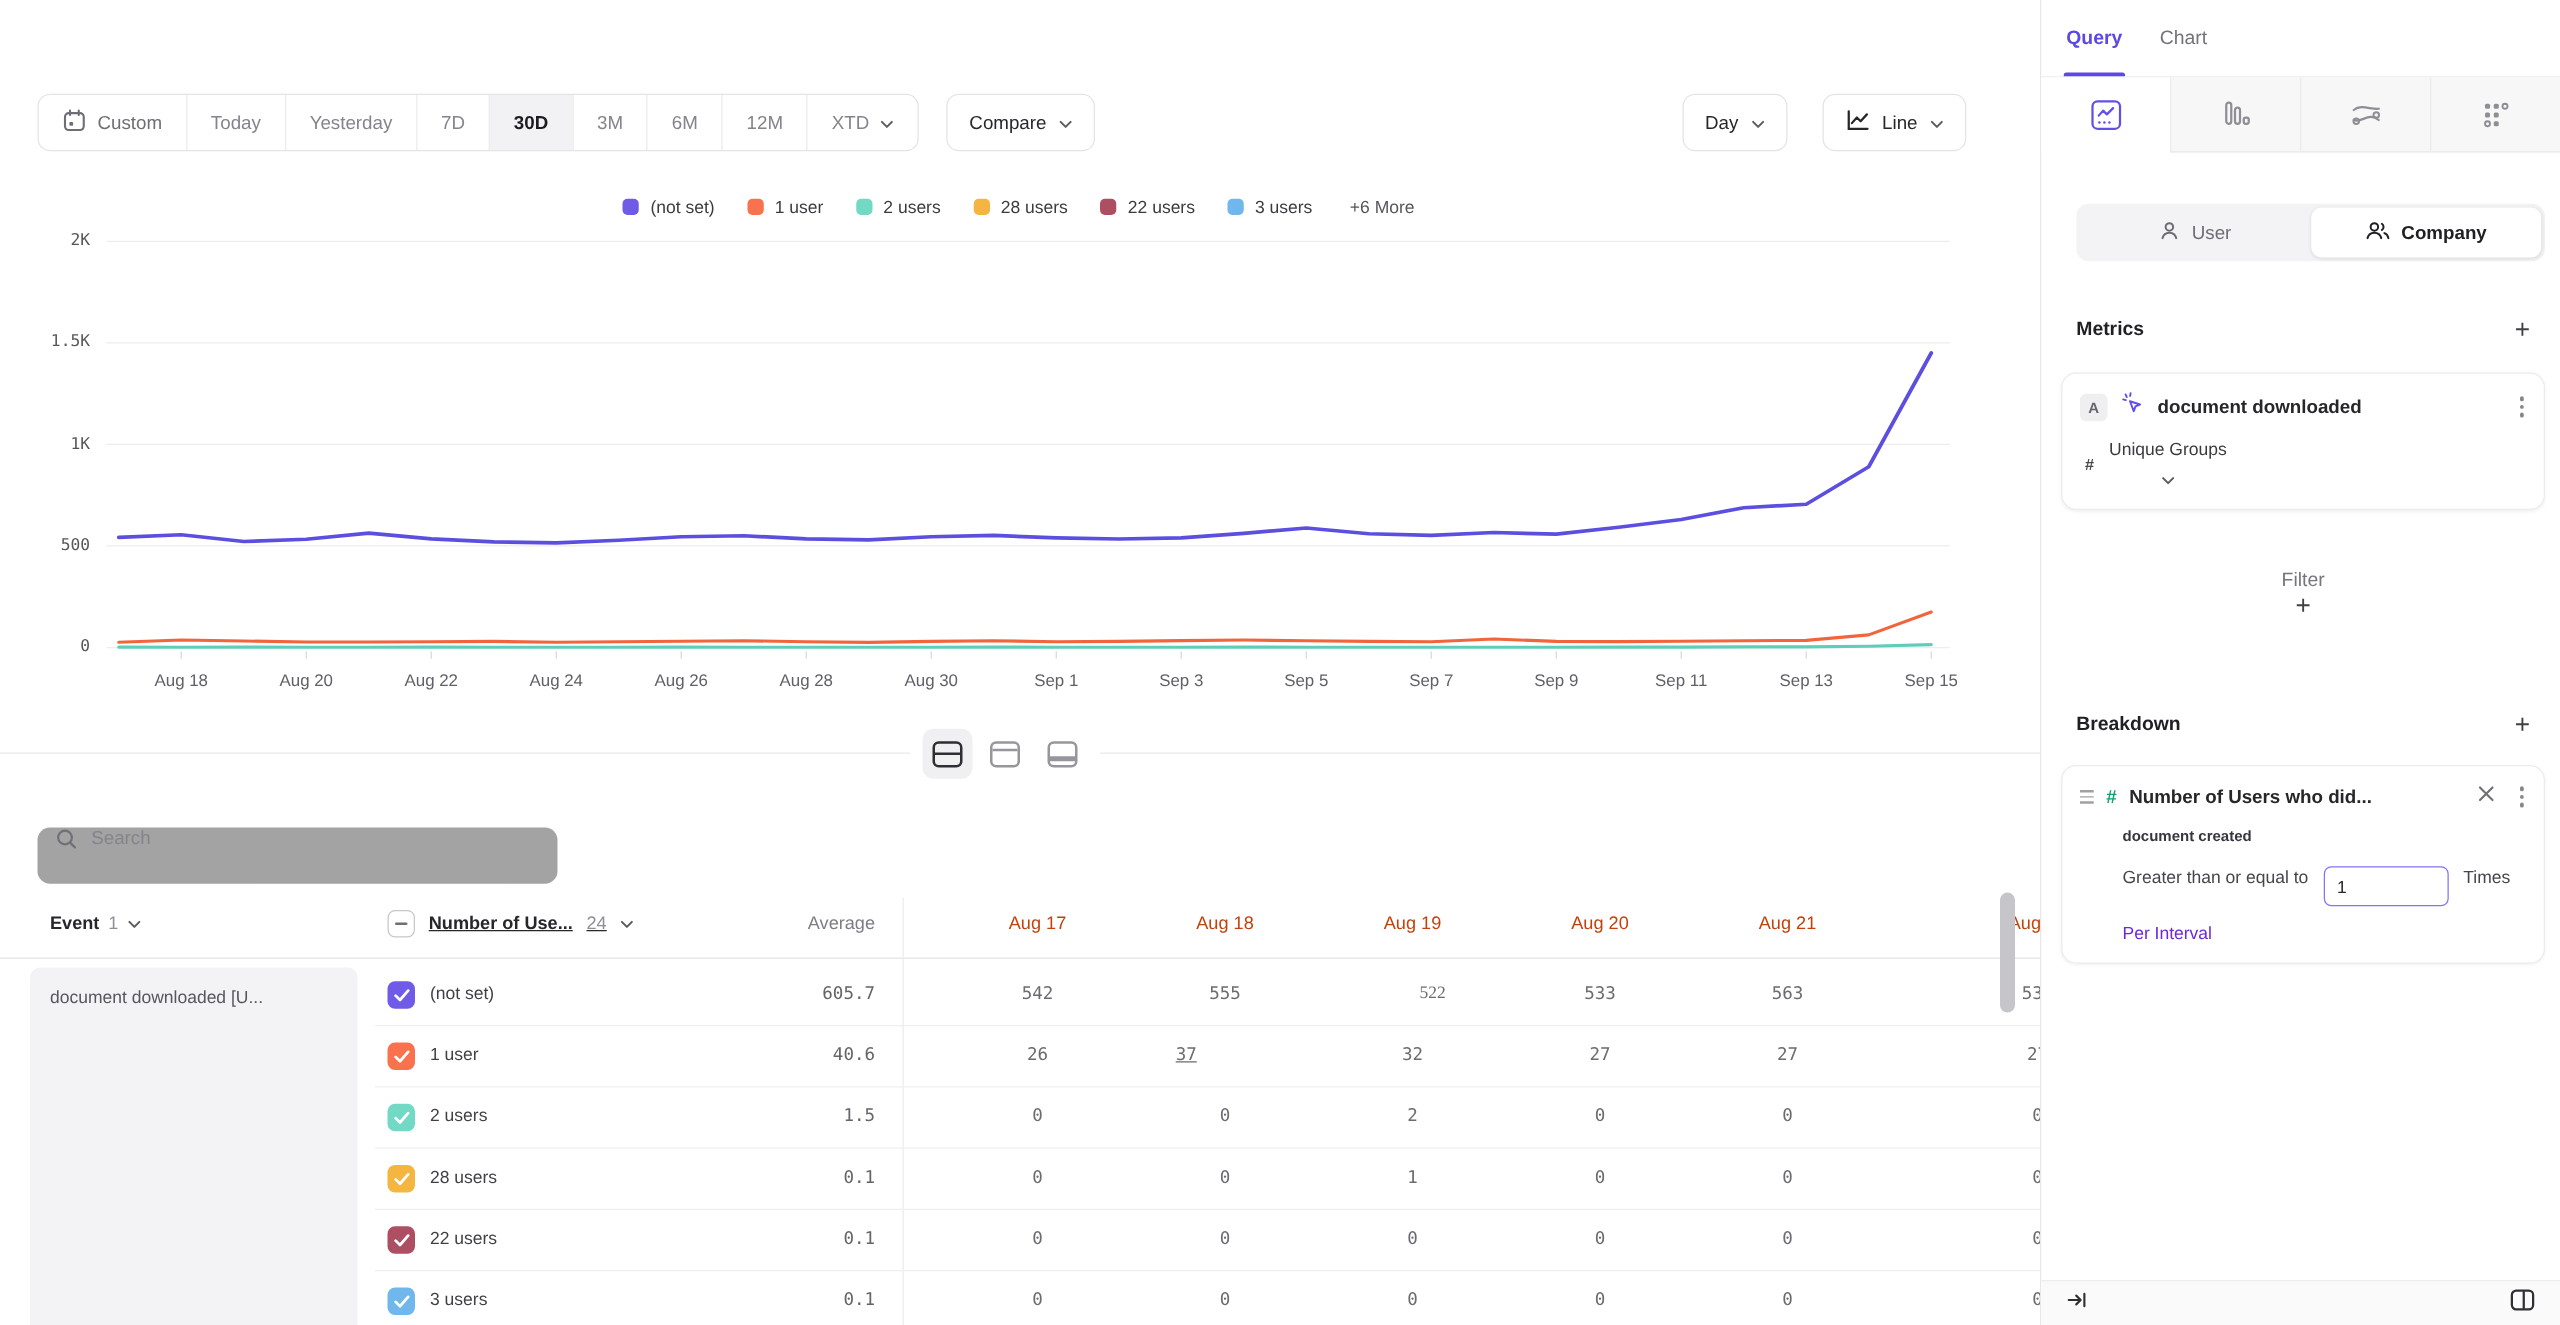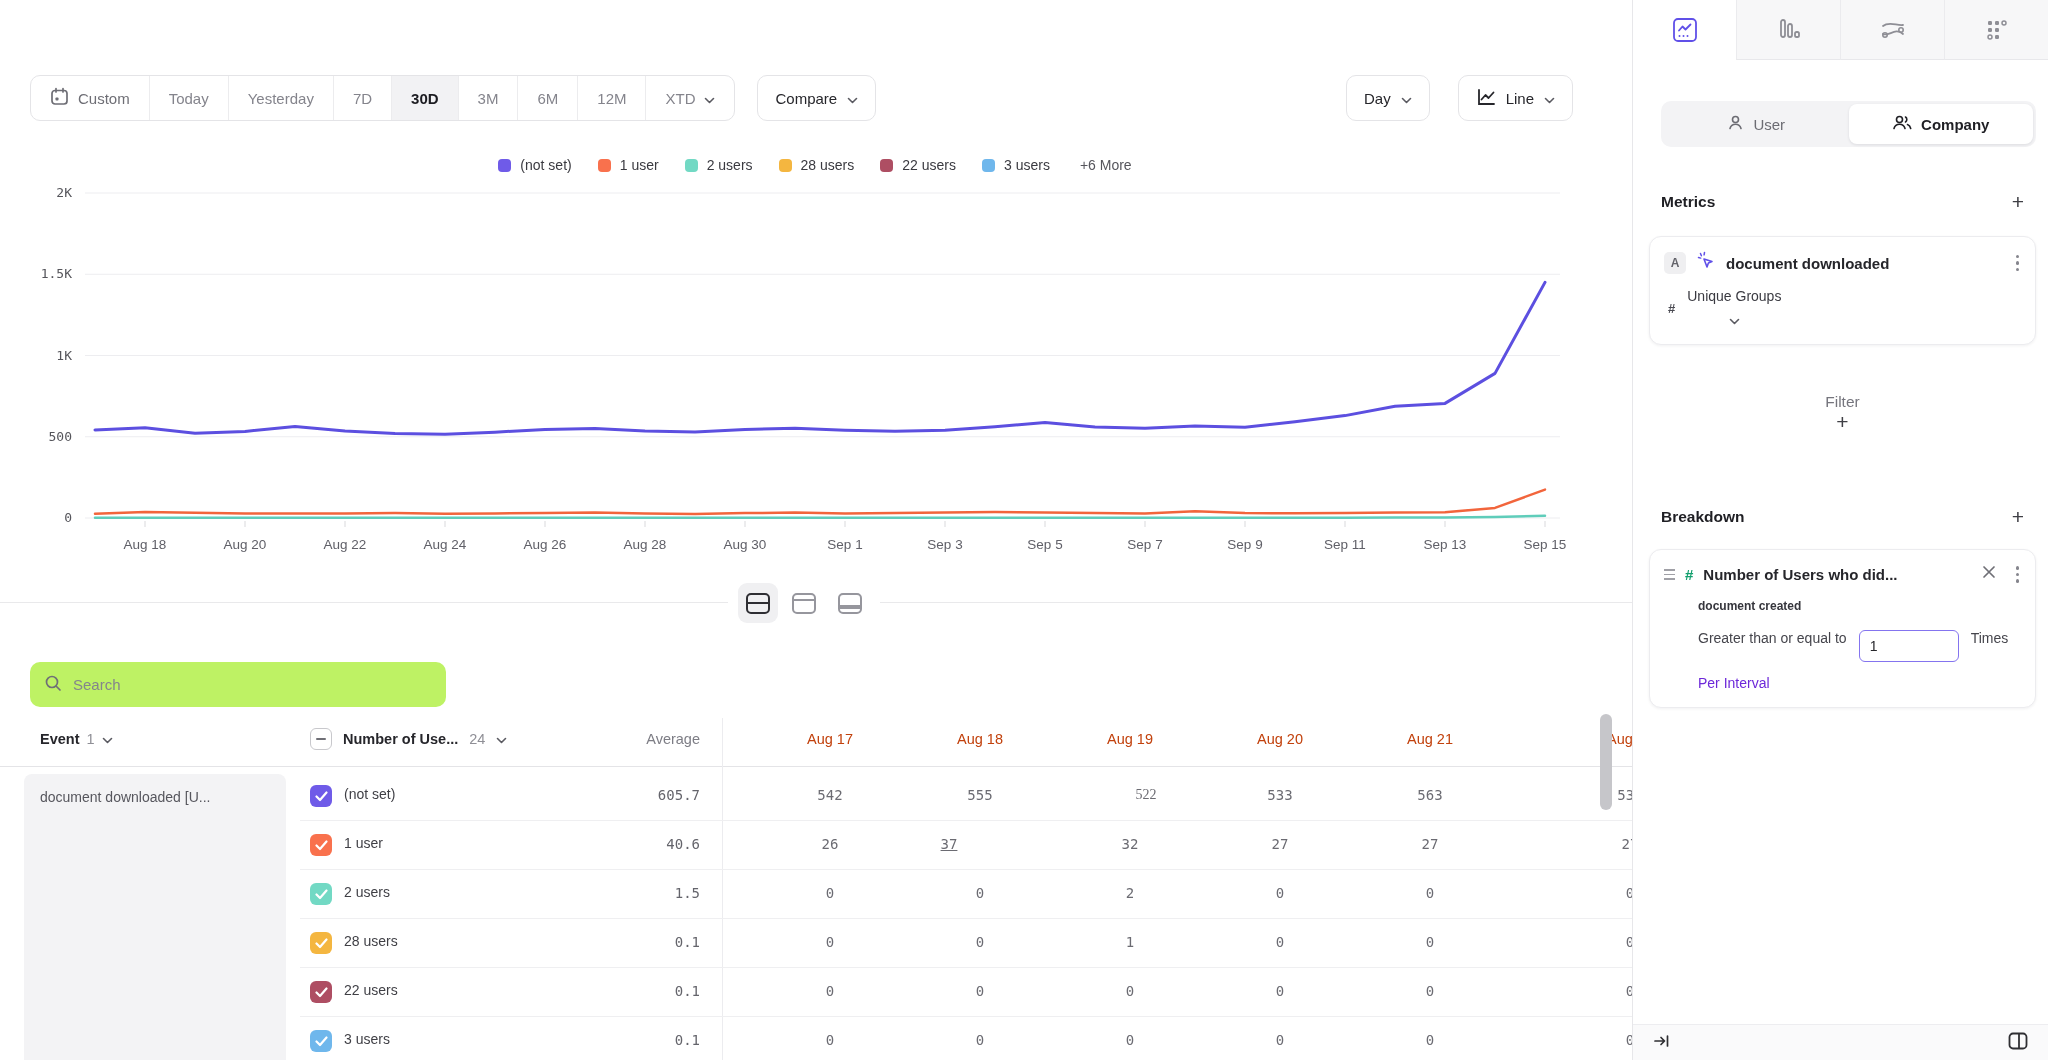--- a/index.html
+++ b/index.html
@@ -32,28 +32,28 @@
 
   .section-divider { position:absolute; left:0; top:602px; width:1632px; height:1px; background:#e9e9eb; }
   .layout-toggles { position:absolute; left:728px; top:581px; height:44px; background:#fff; display:flex; align-items:center; gap:6px; padding:0 10px; }
   .ltoggle { width:40px; height:40px; border-radius:9px; display:flex; align-items:center; justify-content:center; }
   .ltoggle.active { background:#f0f0f2; }
   .lt-glyph { width:24px; height:21px; border:2px solid #96969d; border-radius:5px; position:relative; }
   .ltoggle.active .lt-glyph { border-color:#2e2e33; }
   .lt-line { position:absolute; left:0; right:0; background:#96969d; }
   .ltoggle.active .lt-line { background:#2e2e33; }
 
-  .search-box { position:absolute; left:30px; top:662px; width:416px; height:45px; background:#bef264; border-radius:10px; display:flex; align-items:center; gap:11px; padding:0 14px; }
+  .search-box { position:absolute; left:30px; top:662px; width:416px; height:45px; background:#a3a3a3; border-radius:10px; display:flex; align-items:flex-start; gap:11px; padding:0 14px; }
   .search-box input { border:none; outline:none; background:transparent; font-size:15px; color:#3a3a40; width:100%; font-family:"Liberation Sans",sans-serif; }
   .search-box input::placeholder { color:#84848c; }
 
   .table-header { position:absolute; left:0; top:718px; width:1632px; height:49px; border-bottom:1px solid #e4e4e7; font-size:14.5px; }
   .hdr-event { position:absolute; left:40px; top:13px; display:flex; align-items:center; gap:7px; font-weight:600; color:#26262b; }
   .hdr-count { color:#8f8f96; font-weight:400; }
-  .hdr-group { position:absolute; left:310px; top:10px; display:flex; align-items:center; gap:11px; font-weight:600; color:#26262b; }
+  .hdr-group { position:absolute; left:310px; top:10px; display:flex; align-items:center; gap:11px; font-weight:600; color:#26262b;text-decoration:underline; }
   .hdr-average { position:absolute; left:550px; top:13px; width:150px; text-align:right; color:#7d7d85; font-weight:400; }
   .hdr-date { position:absolute; top:13px; text-align:center; color:#c2410c; }
   .col-sep { position:absolute; left:722px; top:718px; width:1px; height:342px; background:#ececef; }
 
   .cb { width:22px; height:22px; border-radius:6px; display:flex; align-items:center; justify-content:center; flex:none; }
   .cb.indet { background:#fff; border:1.5px solid #c8c8cc; }
   .indet-bar { width:10px; height:2px; background:#6f6f76; border-radius:1px; }
 
   .event-cell { position:absolute; left:24px; top:774px; width:262px; height:300px; background:#f3f3f5; border-radius:8px; padding:15px 16px; font-size:14px; color:#56565d; white-space:nowrap; overflow:hidden; }
 
@@ -396,20 +396,29 @@
         <span class="row-val mono" style="left: 905px; width: 150px;">0</span>
         <span class="row-val mono" style="left: 1055px; width: 150px;">0</span>
         <span class="row-val mono" style="left: 1205px; width: 250px;">0</span>
       </div>
     </div>
 
   <div class="v-scrollbar"></div>
 </div>
 
 <div class="panel">
+  <div class="panel-tabs">
+    <div class="ptab active">
+      <span>Query</span>
+      <span class="underline"></span>
+    </div>
+    <div class="ptab">
+      <span>Chart</span>
+    </div>
+  </div>
 
   <div class="icon-tabs">
     <div class="itab active">
       <svg width="26" height="26" viewBox="0 0 26 26" fill="none">
           <rect x="2" y="2" width="22" height="22" rx="4" stroke="#6050e8" stroke-width="1.8"></rect>
           <path d="M7 13.5l3.5-4 3 3 5-5" stroke="#6050e8" stroke-width="1.8" fill="none" stroke-linecap="round" stroke-linejoin="round"></path>
           <circle cx="7.5" cy="19" r="1" fill="#6050e8"></circle>
           <circle cx="11.5" cy="19" r="1" fill="#6050e8"></circle>
           <circle cx="15.5" cy="19" r="1" fill="#6050e8"></circle>
         </svg>

